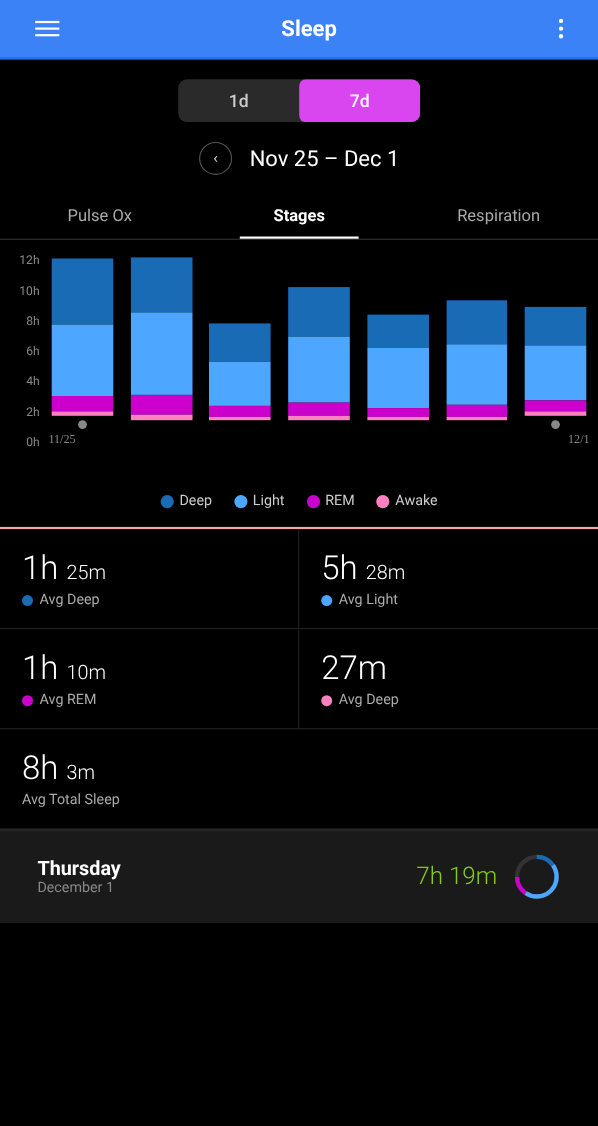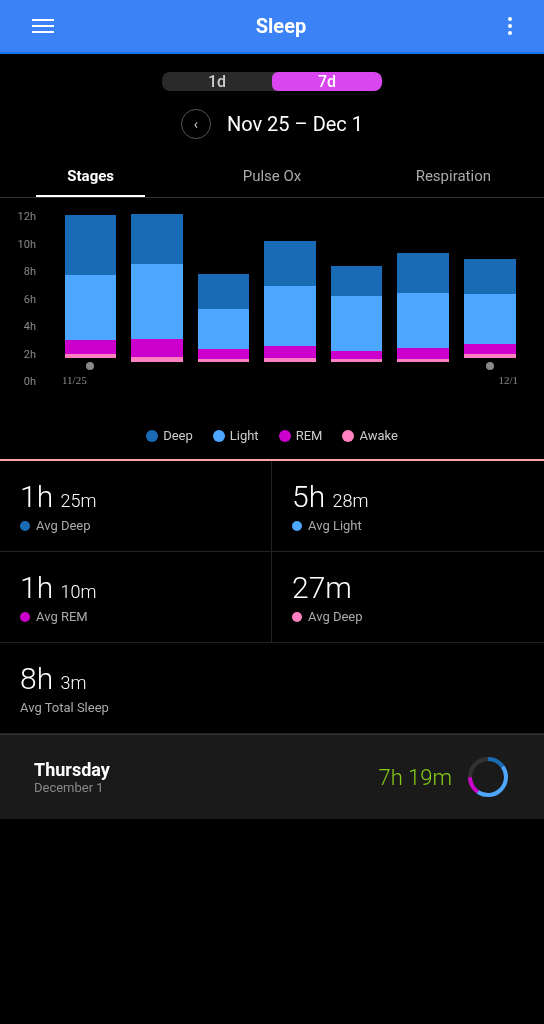--- a/index.html
+++ b/index.html
@@ -57,21 +57,21 @@
       display: flex;
       justify-content: center;
       margin: 18px auto;
       width: 220px;
       background: #2a2a2a;
       border-radius: 8px;
       overflow: hidden;
     }
     .time-btn {
       flex: 1;
-      padding: 0 0;
+      padding: 10px 0;
       text-align: center;
       font-size: 16px;
       font-weight: 500;
       color: #ccc;
       cursor: pointer;
     }
     .time-btn.active {
       background: #d946ef;
       color: #fff;
       border-radius: 6px;
@@ -127,21 +127,21 @@
       position: absolute;
       bottom: 0;
       left: 20%;
       width: 60%;
       height: 2px;
       background: #fff;
     }
 
     
     .chart-area {
-      padding: 12px 24px 4px;
+      padding: 12px 6px 4px;
       position: relative;
       height: 220px;
     }
     .y-axis {
       position: absolute;
       left: 8px;
       top: 12px;
       bottom: 30px;
       display: flex;
       flex-direction: column;
@@ -313,22 +313,22 @@
   <div class="time-btn">1d</div>
   <div class="time-btn active">7d</div>
 </div>
 
 <div class="date-nav">
   <div class="nav-arrow">‹</div>
   <span class="date-label">Nov 25 – Dec 1</span>
 </div>
 
 <div class="tabs">
+  <div class="tab">Pulse Ox</div>
   <div class="tab active">Stages</div>
-  <div class="tab">Pulse Ox</div>
   <div class="tab">Respiration</div>
 </div>
 
 <div class="chart-area">
   <div class="y-axis">
     <span>12h</span>
     <span>10h</span>
     <span>8h</span>
     <span>6h</span>
     <span>4h</span>

